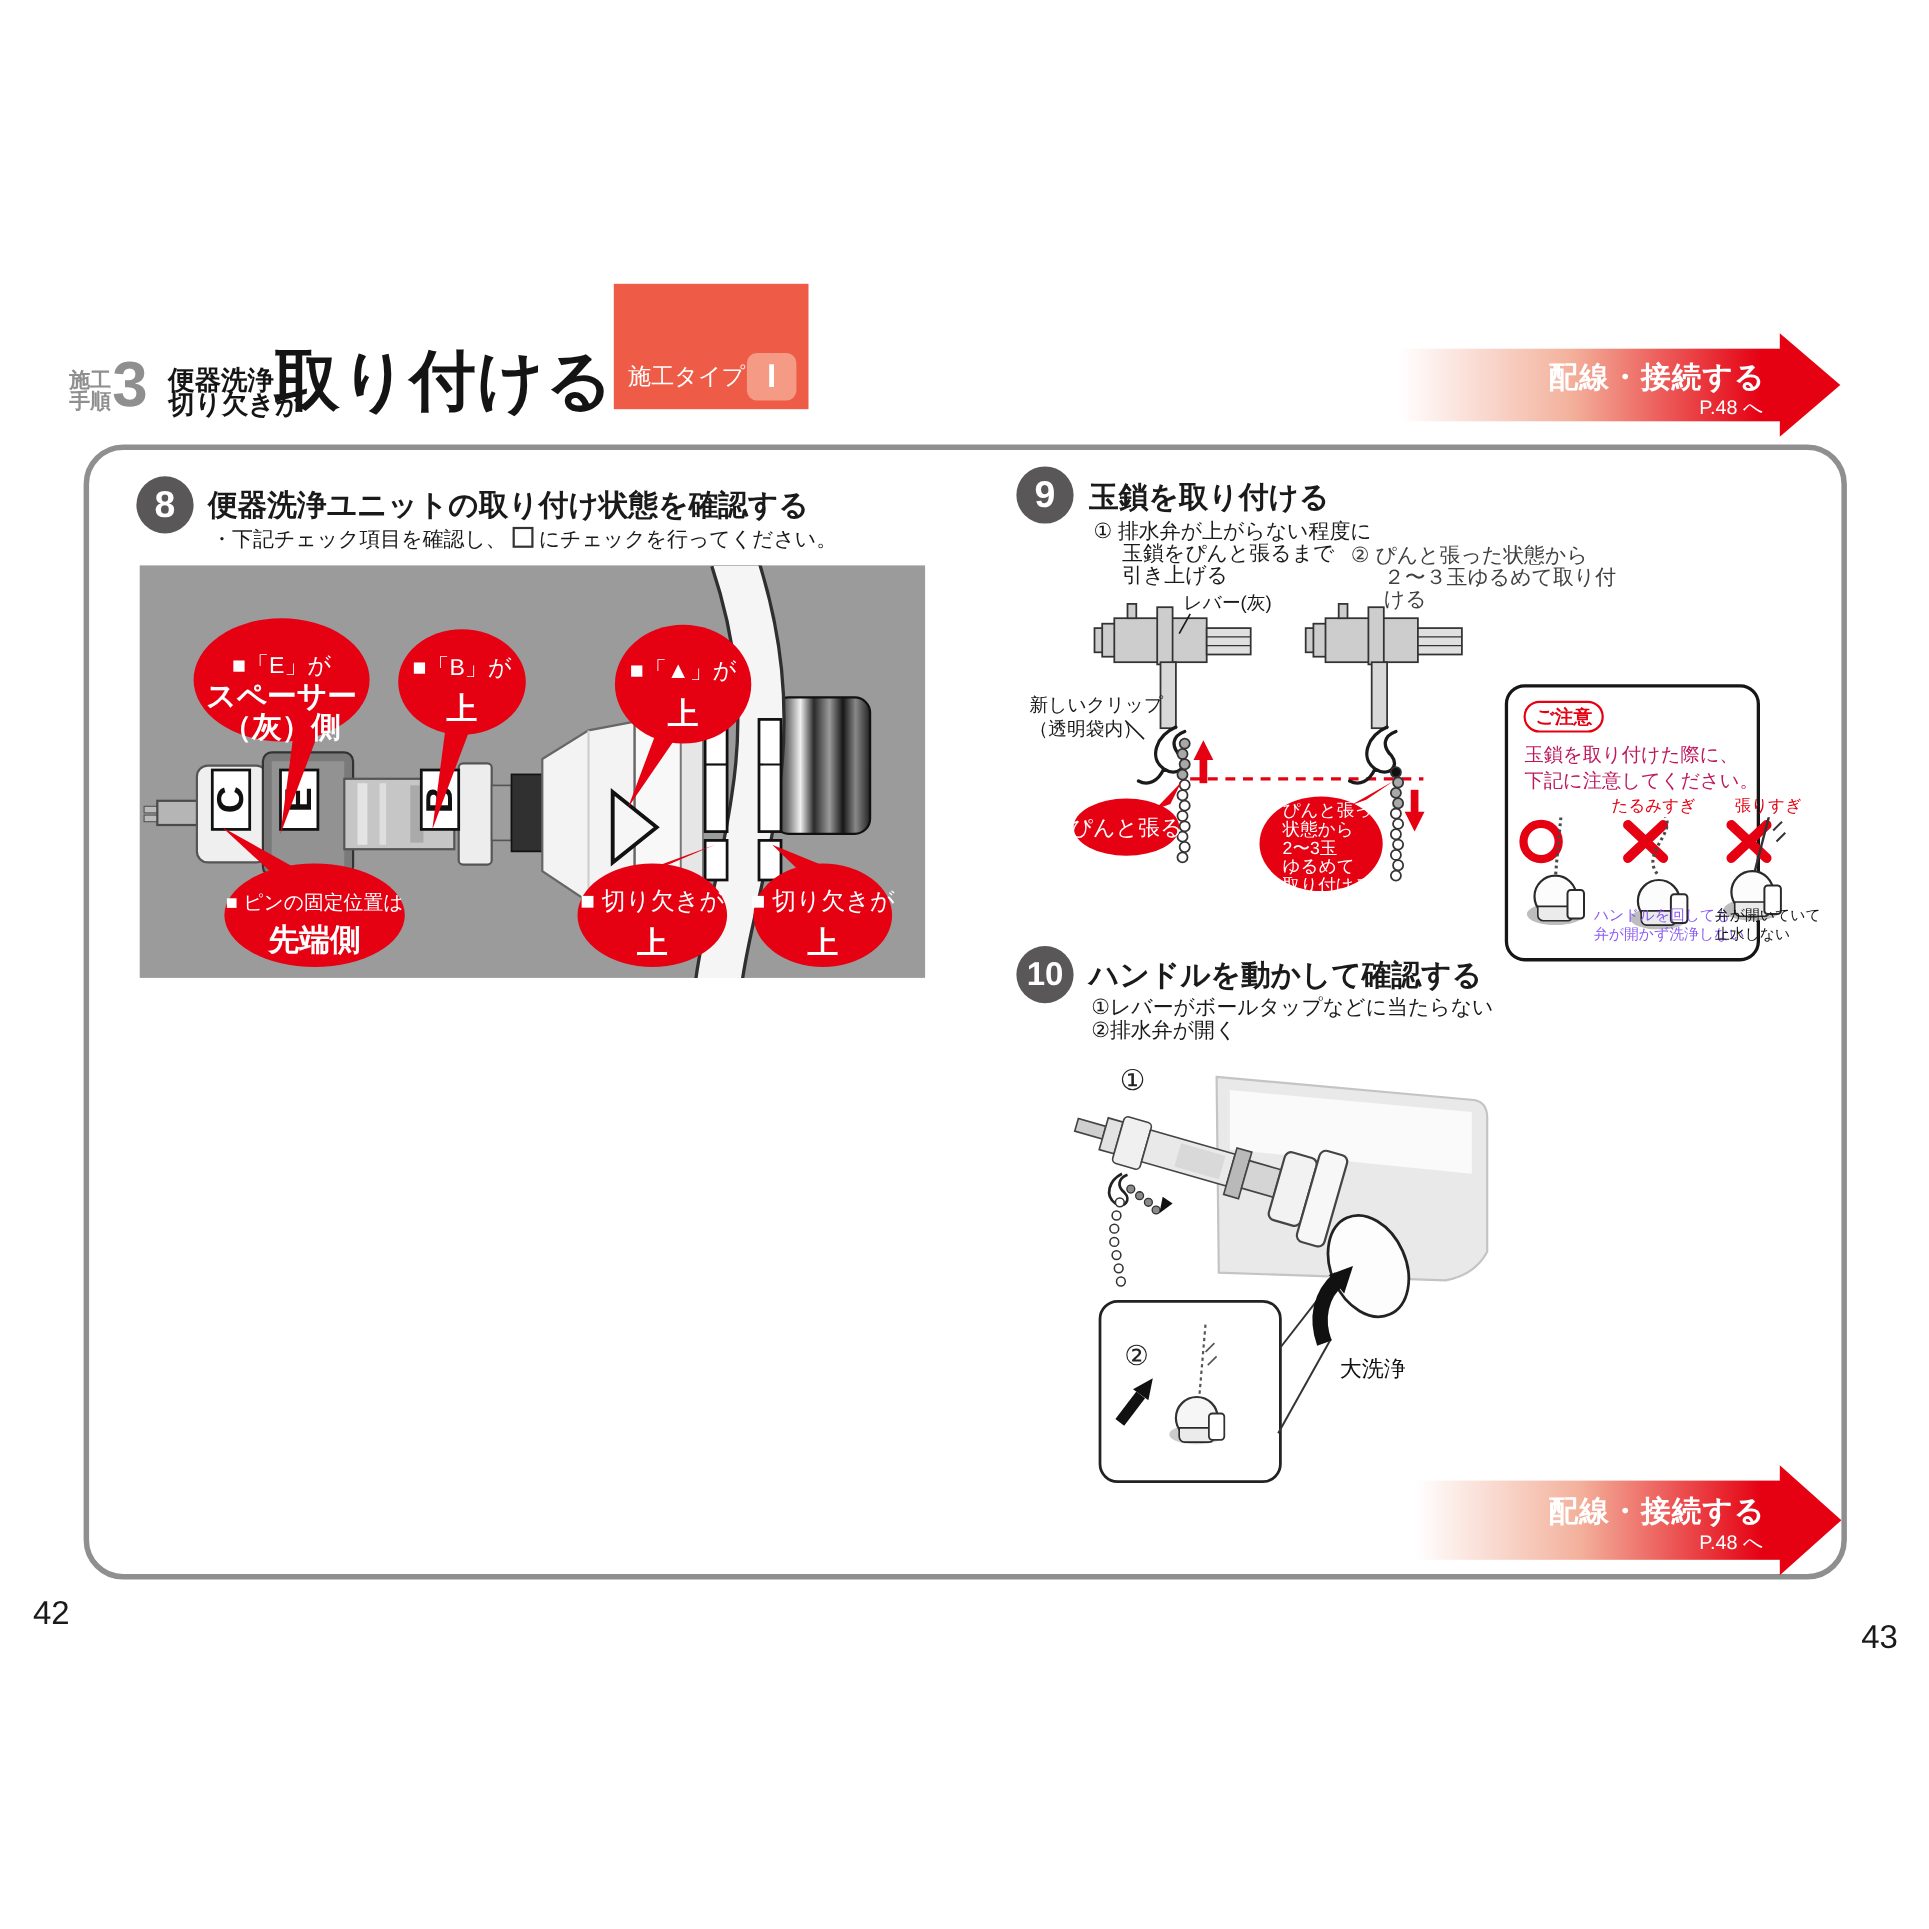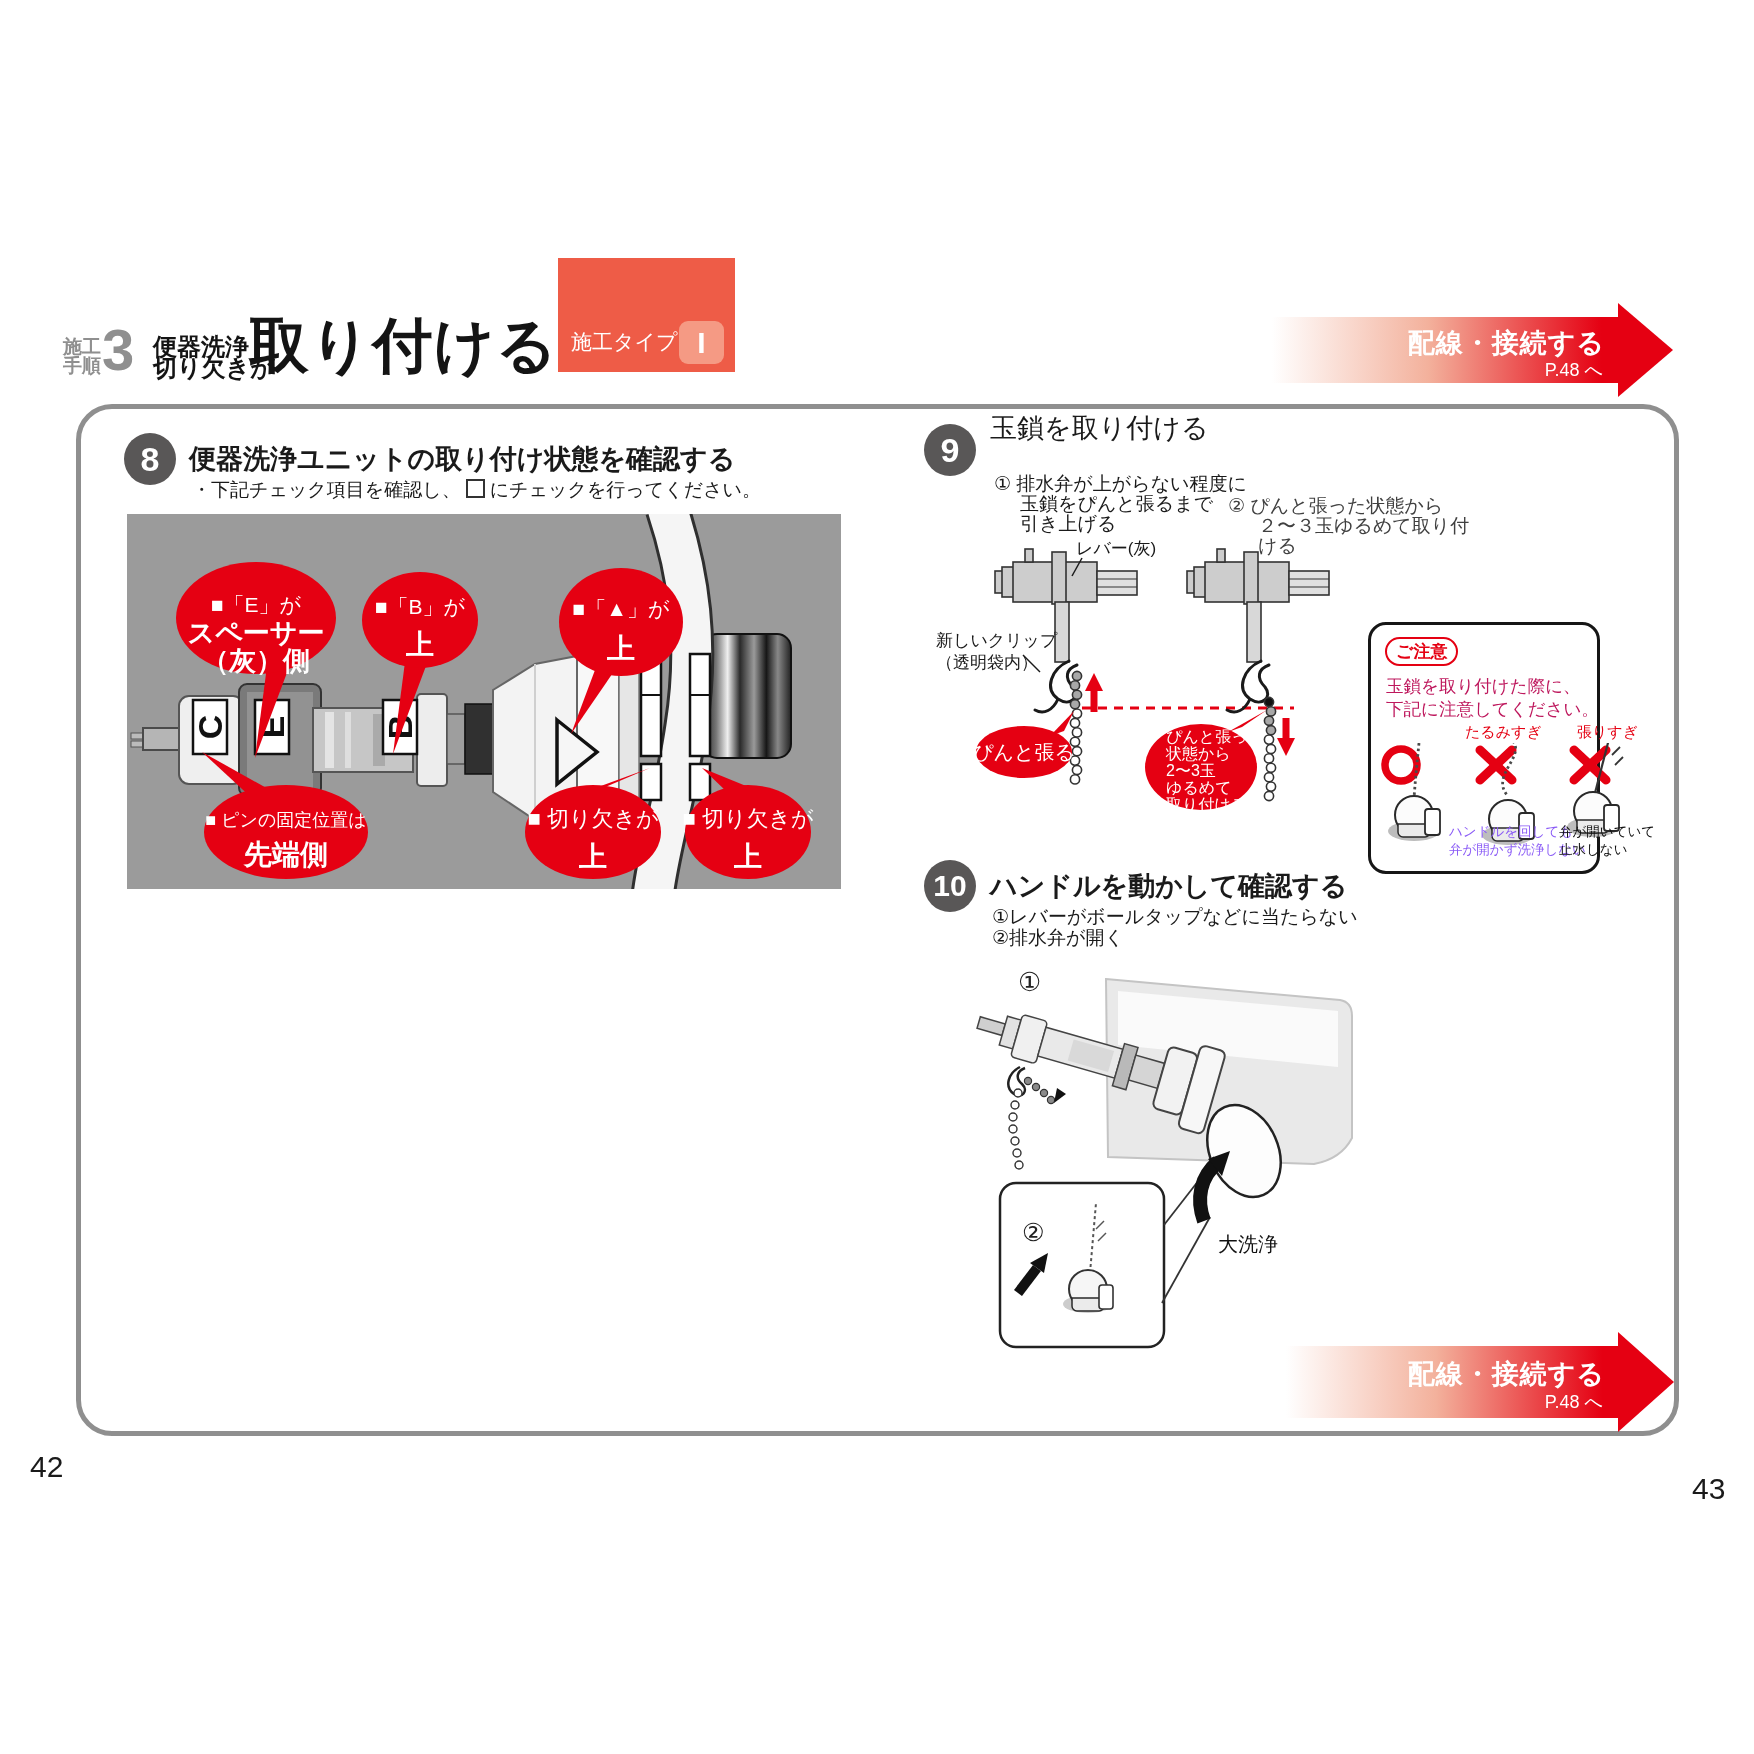--- a/index.html
+++ b/index.html
@@ -146,21 +146,21 @@
         <ellipse cx="621" cy="318" rx="63" ry="47" fill="#e50012"></ellipse>
         <text x="621" y="312" text-anchor="middle" font-size="22" fill="#fff">■ 切り欠きが</text>
         <text x="621" y="352" text-anchor="middle" font-size="28" font-weight="700" fill="#fff">上</text>
       </g>
     </svg>
   </div>
 
   <div class="circle-step" style="left:924px;top:424px">
       <span>9</span>
     </div>
-  <div class="abs nw" style="left:990px;top:410px;font-size:27px;font-weight:400">玉鎖を取り付ける</div>
+  <div class="abs nw" style="left:990px;top:434px;font-size:27px;font-weight:700">玉鎖を取り付ける</div>
   <div class="abs nw" style="left:994px;top:474px;font-size:19px;line-height:20px">
     <div>① 排水弁が上がらない程度に</div>
     <div style="padding-left:26px">玉鎖をぴんと張るまで</div>
     <div style="padding-left:26px">引き上げる</div>
   </div>
   <div class="abs nw" style="left:1228px;top:496px;font-size:19px;line-height:20px;color:#404040;font-weight:400">
     <div>② ぴんと張った状態から</div>
     <div style="padding-left:30px">２〜３玉ゆるめて取り付</div>
     <div style="padding-left:30px">ける</div>
   </div>

